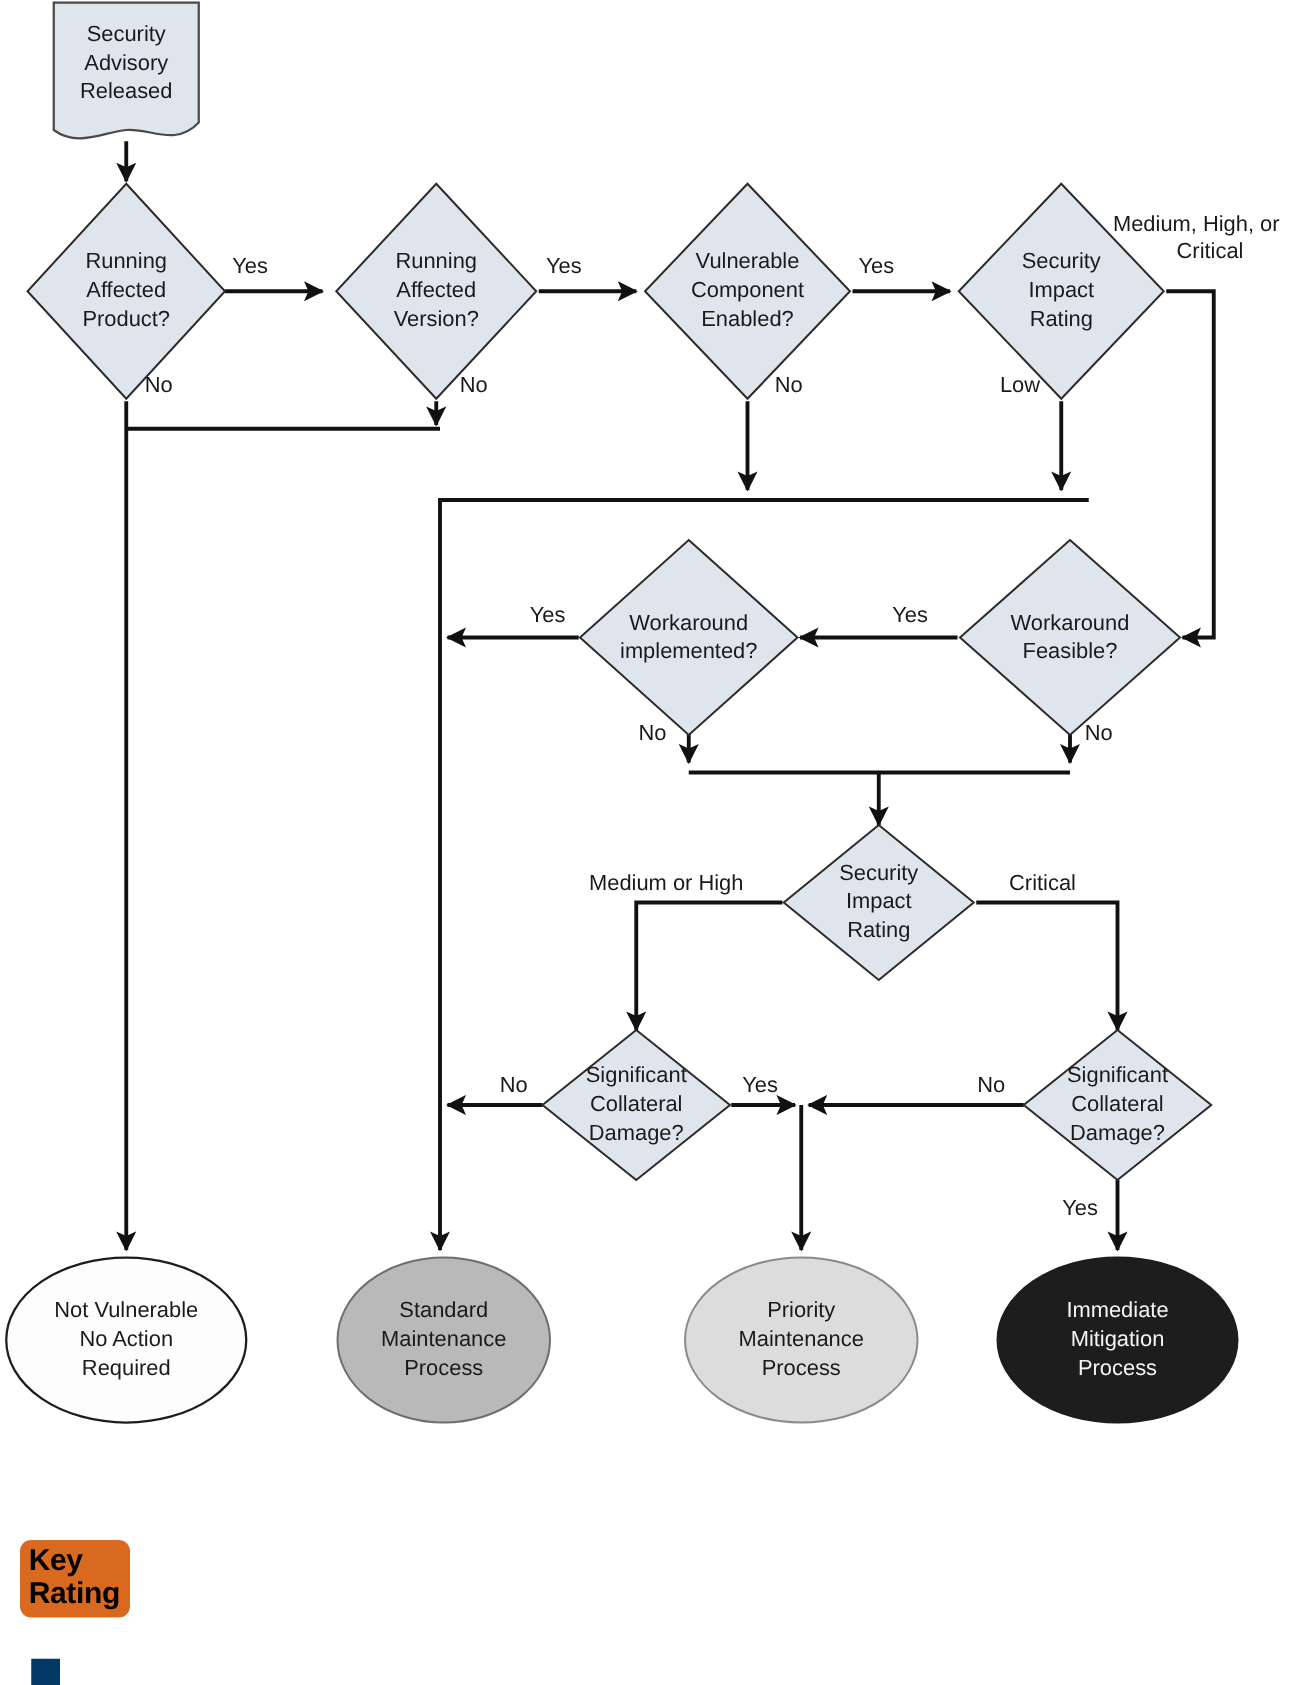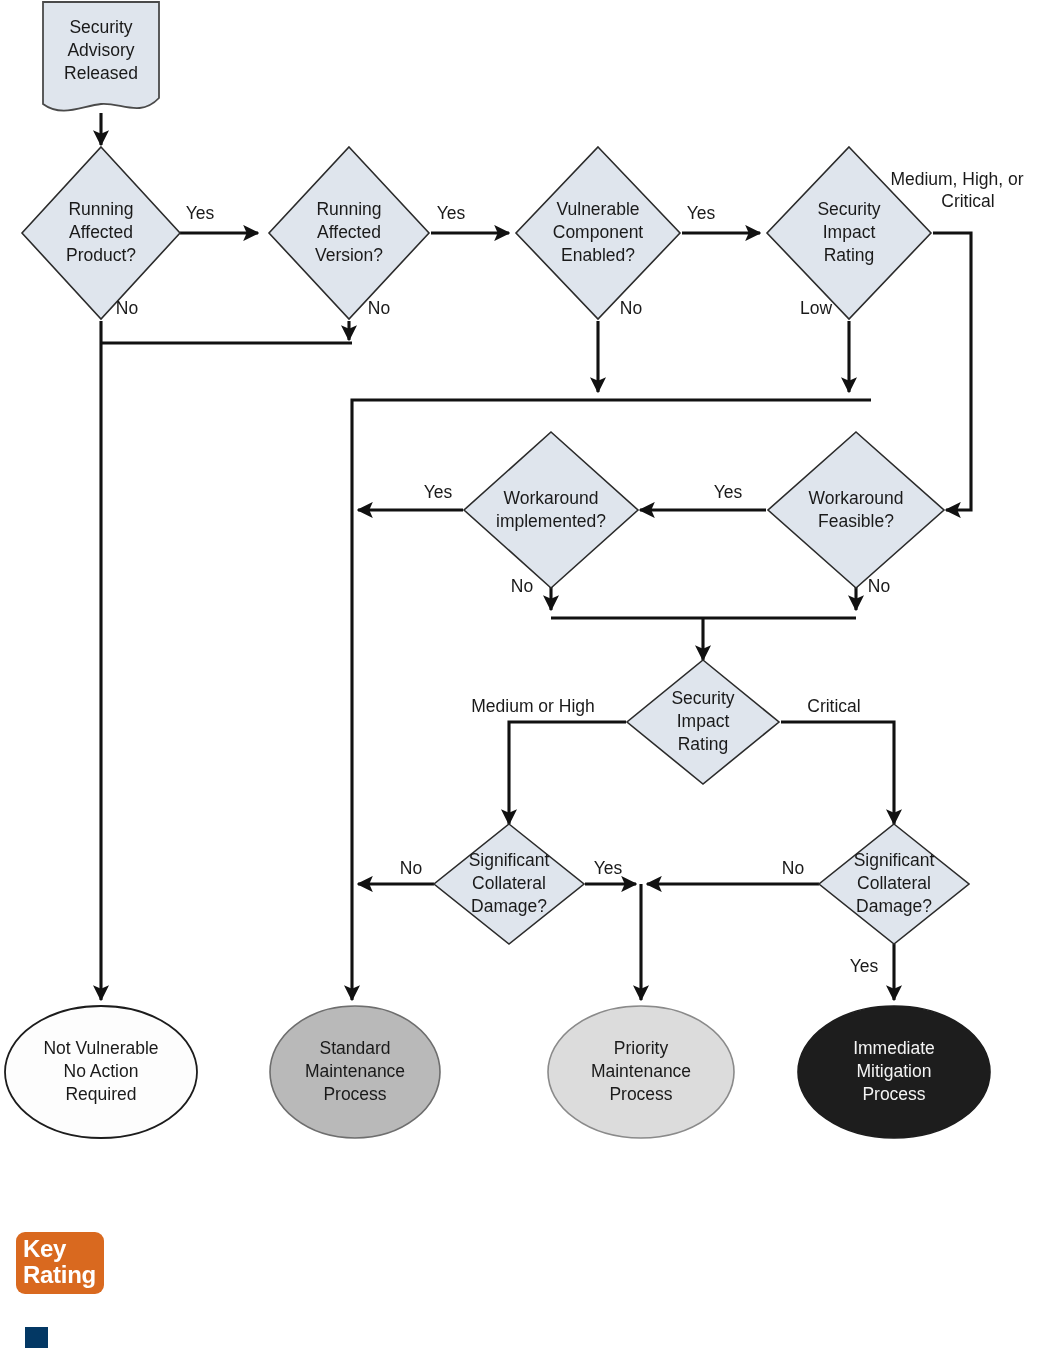--- a/index.html
+++ b/index.html
@@ -62,21 +62,21 @@
     background: #d9691f;
     border-radius: 9px;
     box-sizing: border-box;
     padding: 4px 0 0 7px;
   }
   .keytopic-line {
     font-family: "Liberation Sans", sans-serif;
     font-weight: bold;
     font-size: 24px;
     line-height: 26px;
-    color: #ffffff;
+    color: #000000;
     letter-spacing: -0.3px;
   }
   .blue-marker {
     position: absolute;
     left: 25px;
     top: 1327px;
     width: 23px;
     height: 23px;
     background: #033864;
   }

